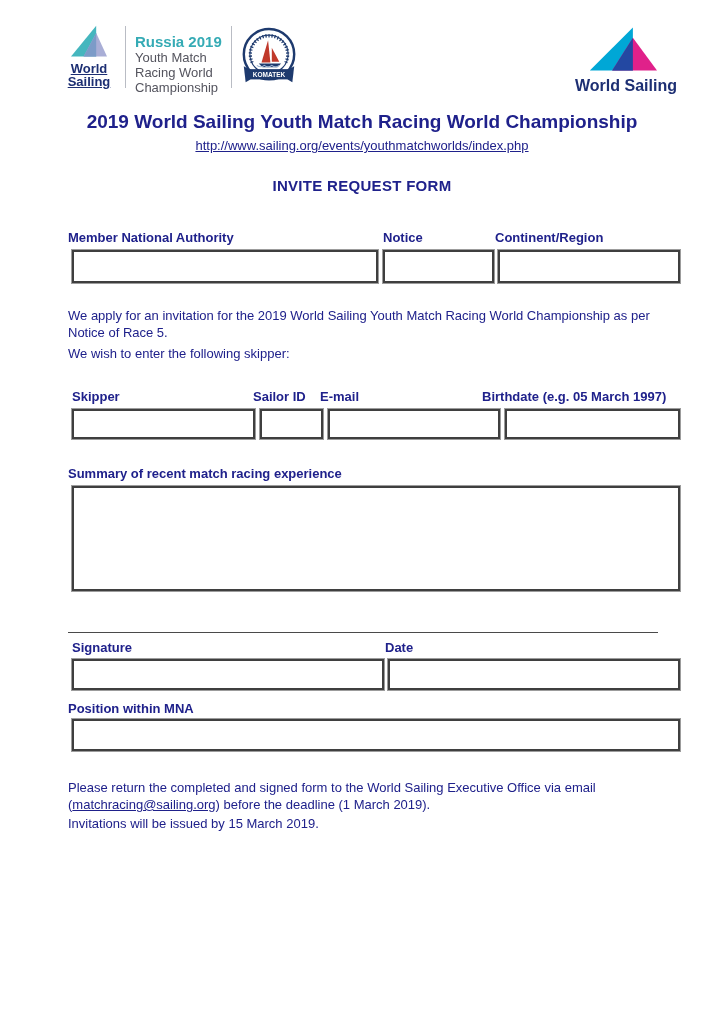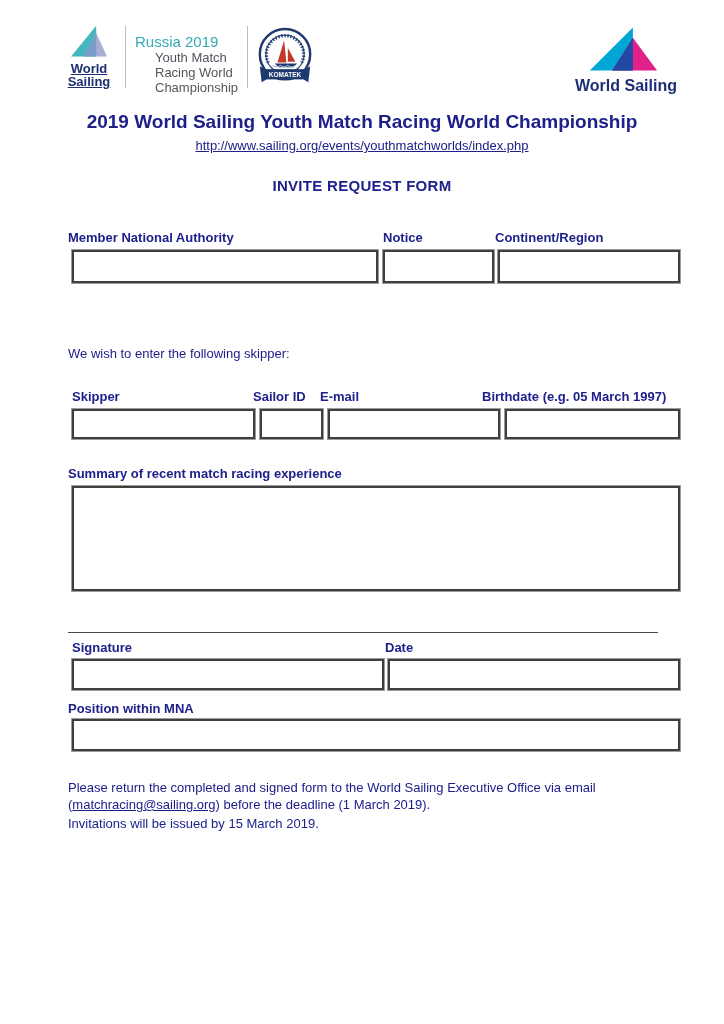--- a/index.html
+++ b/index.html
@@ -11,22 +11,22 @@
     color:#1F218B;
   }
   .abs { position:absolute; }
 
   
   .header-left { left:62px; top:24px; display:flex; align-items:flex-start; }
   .ws-small { width:54px; display:flex; flex-direction:column; align-items:center; }
   .ws-small .wordmark { font-size:13px; font-weight:bold; line-height:13px; color:#1D2F73; text-align:center; margin-top:2px;text-decoration:underline; }
   .vdiv { width:1px; height:62px; background:#b9bcc4; margin:2px 9px 0 9px; }
   .event-block { padding-top:10px; }
-  .event-name { font-size:15px; font-weight:normal; color:#35ABB5; line-height:16px; }
-  .event-line { font-size:13px; color:#54545E; line-height:15px;margin-left:20px; }
+  .event-name { font-size:15px; font-weight:bold; color:#35ABB5; line-height:16px; }
+  .event-line { font-size:13px; color:#54545E; line-height:15px; }
   .badge-wrap { margin-top:1px; }
   .header-right { left:566px; top:24px; width:120px; display:flex; flex-direction:column; align-items:center; }
   .header-right .wordmark { font-size:16px; font-weight:bold; color:#1D2F73; margin-top:3px; white-space:nowrap; }
 
   
   .doc-title { left:0; top:111px; width:724px; text-align:center; font-size:19px; font-weight:bold; }
   .doc-url   { left:0; top:138px; width:724px; text-align:center; font-size:13px; }
   .doc-url a { color:#1F218B; text-decoration:underline; }
   .form-heading { left:0; top:177px; width:724px; text-align:center; font-size:15px; font-weight:bold; letter-spacing:.3px; }
 
@@ -103,20 +103,21 @@
   <div class="abs form-heading">INVITE REQUEST FORM</div>
 
   <div class="abs label" style="left:68px; top:230px;">Member National Authority</div>
   <div class="abs label" style="left:383px; top:230px;">Notice</div>
   <div class="abs label" style="left:495px; top:230px;">Continent/Region</div>
 
   <input class="abs box" style="left: 72px; top: 250px; width: 306px; height: 33px;" value="">
   <input class="abs box" style="left: 383px; top: 250px; width: 111px; height: 33px;" value="">
   <input class="abs box" style="left: 498px; top: 250px; width: 182px; height: 33px;" value="">
 
+  <div class="abs body-text" style="left:68px; top:307px; width:600px;">We apply for an invitation for the 2019 World Sailing Youth Match Racing World Championship as per Notice of Race 5.</div>
   <div class="abs body-text" style="left:68px; top:345px; width:600px;">We wish to enter the following skipper:</div>
 
   <div class="abs label" style="left:72px;  top:389px;">Skipper</div>
   <div class="abs label" style="left:253px; top:389px;">Sailor ID</div>
   <div class="abs label" style="left:320px; top:389px;">E-mail</div>
   <div class="abs label" style="left:482px; top:389px;">Birthdate (e.g. 05 March 1997)</div>
 
   <input class="abs box" style="left: 72px; top: 409px; width: 183px; height: 30px;" value="">
   <input class="abs box" style="left: 260px; top: 409px; width: 63px; height: 30px;" value="">
   <input class="abs box" style="left: 328px; top: 409px; width: 172px; height: 30px;" value="">

